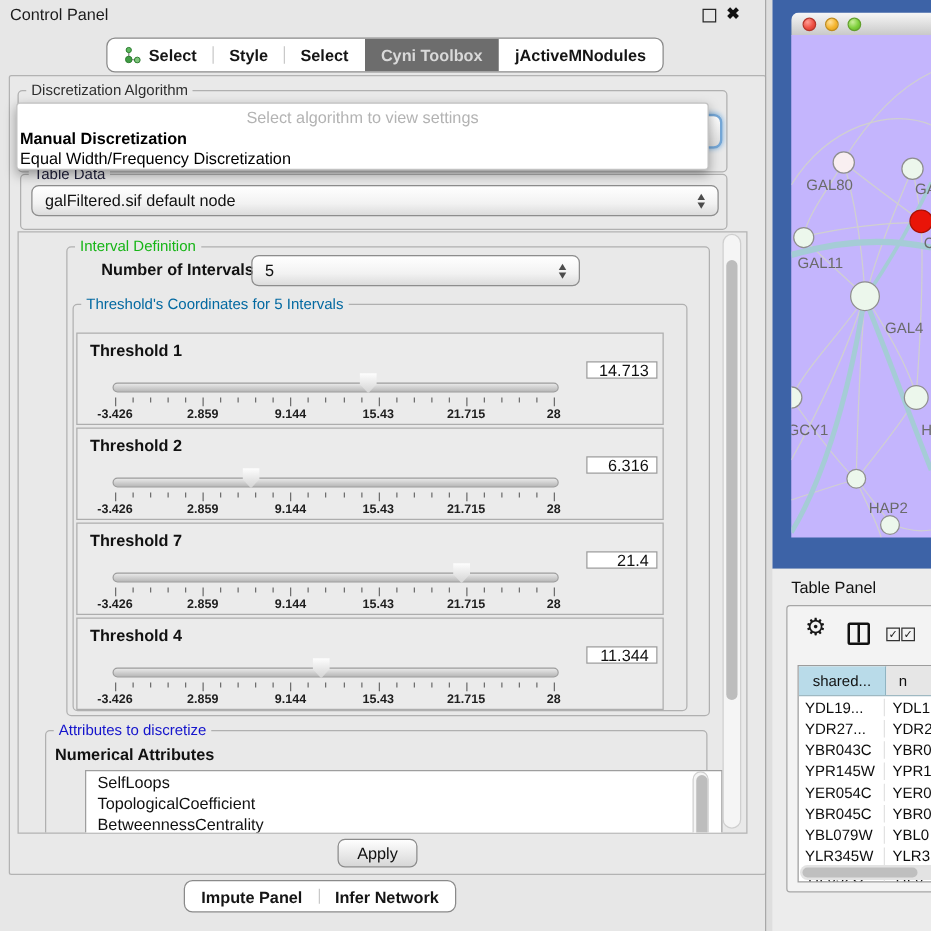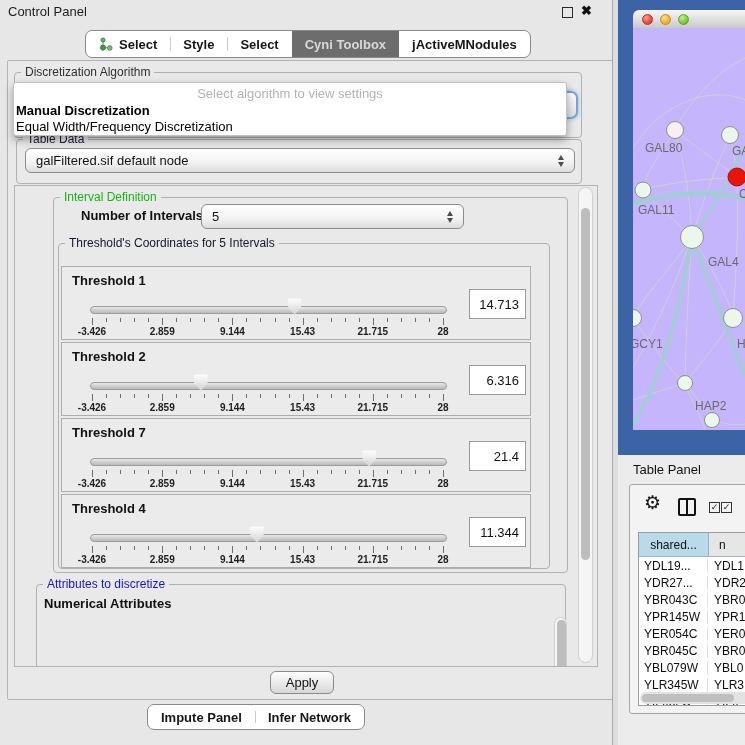--- a/index.html
+++ b/index.html
@@ -50,21 +50,21 @@
   .track{position:absolute;left:28px;top:39px;width:355px;height:6px;border-radius:4px;border:1px solid #9c9c9c;
          background:linear-gradient(#e8e8e8,#b9b9b9);}
   .ticks{position:absolute;left:28px;top:51px;width:355px;height:8px;}
   .tick{position:absolute;top:0;width:1px;background:#6e6e6e;}
   .tick.major{height:7px;}
   .tick.minor{height:4px;}
   .ticklabels{position:absolute;left:28px;top:59px;width:426px;height:12px;font-size:10px;font-weight:700;color:#1d1d1d;}
   .ticklabel{position:absolute;transform:translateX(-50%);white-space:nowrap;}
   .thumb{position:absolute;top:31px;width:16px;height:17px;background:linear-gradient(#ffffff,#d2d2d2);
          clip-path:polygon(8% 3%,92% 3%,92% 55%,50% 98%,8% 55%);filter:drop-shadow(0 0 1px #7c7c7c);}
-  .th-value{position:absolute;left:407px;top:22px;width:57px;height:30px;border:1px solid #9a9a9a;background:#fff;
+  .th-value{position:absolute;left:407px;top:22px;width:57px;height:14px;border:1px solid #9a9a9a;background:#fff;
             font-family:"Liberation Sans",sans-serif;font-size:13px;text-align:right;padding:0 6px 0 0;box-sizing:border-box;color:#111;}
 
   
   .vscroll{position:absolute;width:15px;background:#f5f5f5;border:1px solid #cfcfcf;border-radius:8px;box-sizing:border-box;}
   .vthumb{position:absolute;left:2px;width:9px;background:#bdbdbd;border-radius:6px;}
   .hscroll{position:absolute;height:12px;background:#e3e3e3;border-radius:6px;}
   .hthumb{position:absolute;top:2px;height:8px;background:#bfbfbf;border-radius:5px;}
 
   
   .attr-list{position:absolute;left:31px;top:31px;width:508px;height:70px;background:#fff;border:1px solid #9e9e9e;
@@ -174,21 +174,21 @@
     <div class="abs" style="left:66px;top:22px;font-size:13px;font-weight:700;color:#111;">Number of Intervals</div>
     <div class="combo" style="left:186px;top:18px;width:263px;height:25px;">
       <span>5</span>
       <span class="spin">
           <span class="tri-up"></span>
           <span class="tri-down"></span>
         </span>
     </div>
 
     <div class="groupbox" style="left:43px;top:57px;width:490px;height:324px;">
-      <span class="legend" style="color:#0f172a;">Threshold's Coordinates for 5 Intervals</span>
+      <span class="legend" style="color:#0369a1;">Threshold's Coordinates for 5 Intervals</span>
     </div>
 
     <div class="threshold-box" style="top:80px;">
       <div class="th-label">Threshold 1</div>
       <div class="track"></div>
       <div class="ticks">
           <div class="tick major" style="left: 2px;"></div>
           <div class="tick minor" style="left: 16.04px;"></div>
           <div class="tick minor" style="left: 30.08px;"></div>
           <div class="tick minor" style="left: 44.12px;"></div>
@@ -349,20 +349,25 @@
           <div class="ticklabel" style="left: 282.8px;">21.715</div>
           <div class="ticklabel" style="left: 353px;">28</div>
         </div>
       <div class="thumb" style="left: 186.968px;"></div>
       <input class="th-value" value="11.344" style="">
     </div>
 
     <div class="groupbox" style="left:21px;top:398px;width:528px;height:110px;">
       <span class="legend" style="color:#1414cc;">Attributes to discretize</span>
       <div style="position:absolute;left:7px;top:11px;font-size:13px;font-weight:700;color:#111;">Numerical Attributes</div>
+      <div class="attr-list">
+          <div class="attr-item">SelfLoops</div>
+          <div class="attr-item">TopologicalCoefficient</div>
+          <div class="attr-item">BetweennessCentrality</div>
+        </div>
       <div class="vscroll" style="left:517px;top:32px;width:13px;height:68px;">
         <div class="vthumb" style="top:2px;height:62px;"></div>
       </div>
     </div>
   </div>
 
   <div class="vscroll" style="left:578px;top:187px;height:476px;">
     <div class="vthumb" style="top:20px;height:352px;"></div>
   </div>
 

